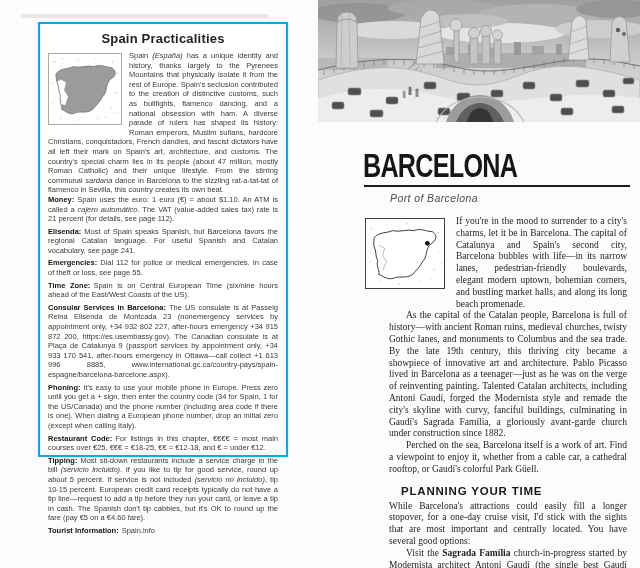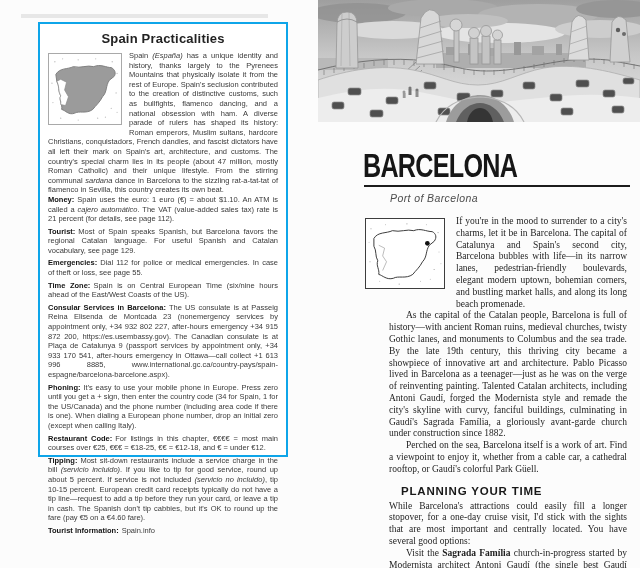--- a/index.html
+++ b/index.html
@@ -86,21 +86,21 @@
               <circle cx="58" cy="65" r=".6"></circle>
               <circle cx="70" cy="60" r=".6"></circle>
           </g>
           <path d="M7,21 C11,14 19,16 25,13 C33,15 39,11 46,13 C53,10 59,14 64,14 C68,16 69,20 67,23 L62,27 C58,33 60,39 55,44 C52,50 48,53 45,57 C38,62 31,58 26,61 C20,63 17,58 13,57 C14,52 10,48 12,43 C9,38 11,33 8,28 Z" fill="#9b9b9b" stroke="#7e7e7e" stroke-width="1"></path>
           <path d="M12,26 L18,29 L16,37 L20,44 L17,53 L12,52 C13,48 10,46 12,43 C9,38 11,33 8,28 Z" fill="#ffffff" stroke="#8b8b8b" stroke-width=".7"></path>
         </svg>
       </span>
       <span><span>Spain </span><i>(España)</i><span> has a unique identity and history, thanks largely to the Pyrenees Mountains that physically isolate it from the rest of Europe. Spain's seclusion contributed to the creation of distinctive customs, such as bullfights, flamenco dancing, and a national obsession with ham. A diverse parade of rulers has shaped its history: Roman emperors, Muslim sultans, hardcore Christians, conquistadors, French dandies, and fascist dictators have all left their mark on Spain's art, architecture, and customs. The country's special charm lies in its people (about 47 million, mostly Roman Catholic) and their unique lifestyle. From the stirring communal </span><i>sardana</i><span> dance in Barcelona to the sizzling rat-a-tat-tat of flamenco in Sevilla, this country creates its own beat.</span></span>
     </div>
     <p><b>Money:</b><span><span>Spain uses the euro: 1 euro (€) = about $1.10. An ATM is called a </span><i>cajero automático</i><span>. The VAT (value-added sales tax) rate is 21 percent (for details, see page 112).</span></span></p>
-    <p><b>Tourist:</b><span><span>Most of Spain speaks Spanish, but Barcelona favors the regional Catalan language. For useful Spanish and Catalan vocabulary, see page 129.</span></span></p>
+    <p><b>Elisenda:</b><span><span>Most of Spain speaks Spanish, but Barcelona favors the regional Catalan language. For useful Spanish and Catalan vocabulary, see page 241.</span></span></p>
     <p><b>Emergencies:</b><span><span>Dial 112 for police or medical emergencies. In case of theft or loss, see page 55.</span></span></p>
     <p><b>Time Zone:</b><span><span>Spain is on Central European Time (six/nine hours ahead of the East/West Coasts of the US).</span></span></p>
     <p><b>Consular Services in Barcelona:</b><span><span>The US consulate is at Passeig Reina Elisenda de Montcada 23 (nonemergency services by appointment only, +34 932 802 227, after-hours emergency +34 915 872 200, https://es.usembassy.gov). The Canadian consulate is at Plaça de Catalunya 9 (passport services by appointment only, +34 933 170 541, after-hours emergency in Ottawa—call collect +1 613 996 8885, www.international.gc.ca/country-pays/spain-espagne/barcelona-barcelone.aspx).</span></span></p>
     <p><b>Phoning:</b><span><span>It's easy to use your mobile phone in Europe. Press zero until you get a + sign, then enter the country code (34 for Spain, 1 for the US/Canada) and the phone number (including area code if there is one). When dialing a European phone number, drop an initial zero (except when calling Italy).</span></span></p>
     <p><b>Restaurant Code:</b><span><span>For listings in this chapter, €€€€ = most main courses over €25, €€€ = €18-25, €€ = €12-18, and € = under €12.</span></span></p>
     <p><b>Tipping:</b><span><span>Most sit-down restaurants include a service charge in the bill </span><i>(servicio incluido)</i><span>. If you like to tip for good service, round up about 5 percent. If service is not included </span><i>(servicio no incluido)</i><span>, tip 10-15 percent. European credit card receipts typically do not have a tip line—request to add a tip before they run your card, or leave a tip in cash. The Spanish don't tip cabbies, but it's OK to round up the fare (pay €5 on a €4.60 fare).</span></span></p>
     <p><b>Tourist Information:</b><span><span>Spain.info</span></span></p>
   </div>
 </div>
 

